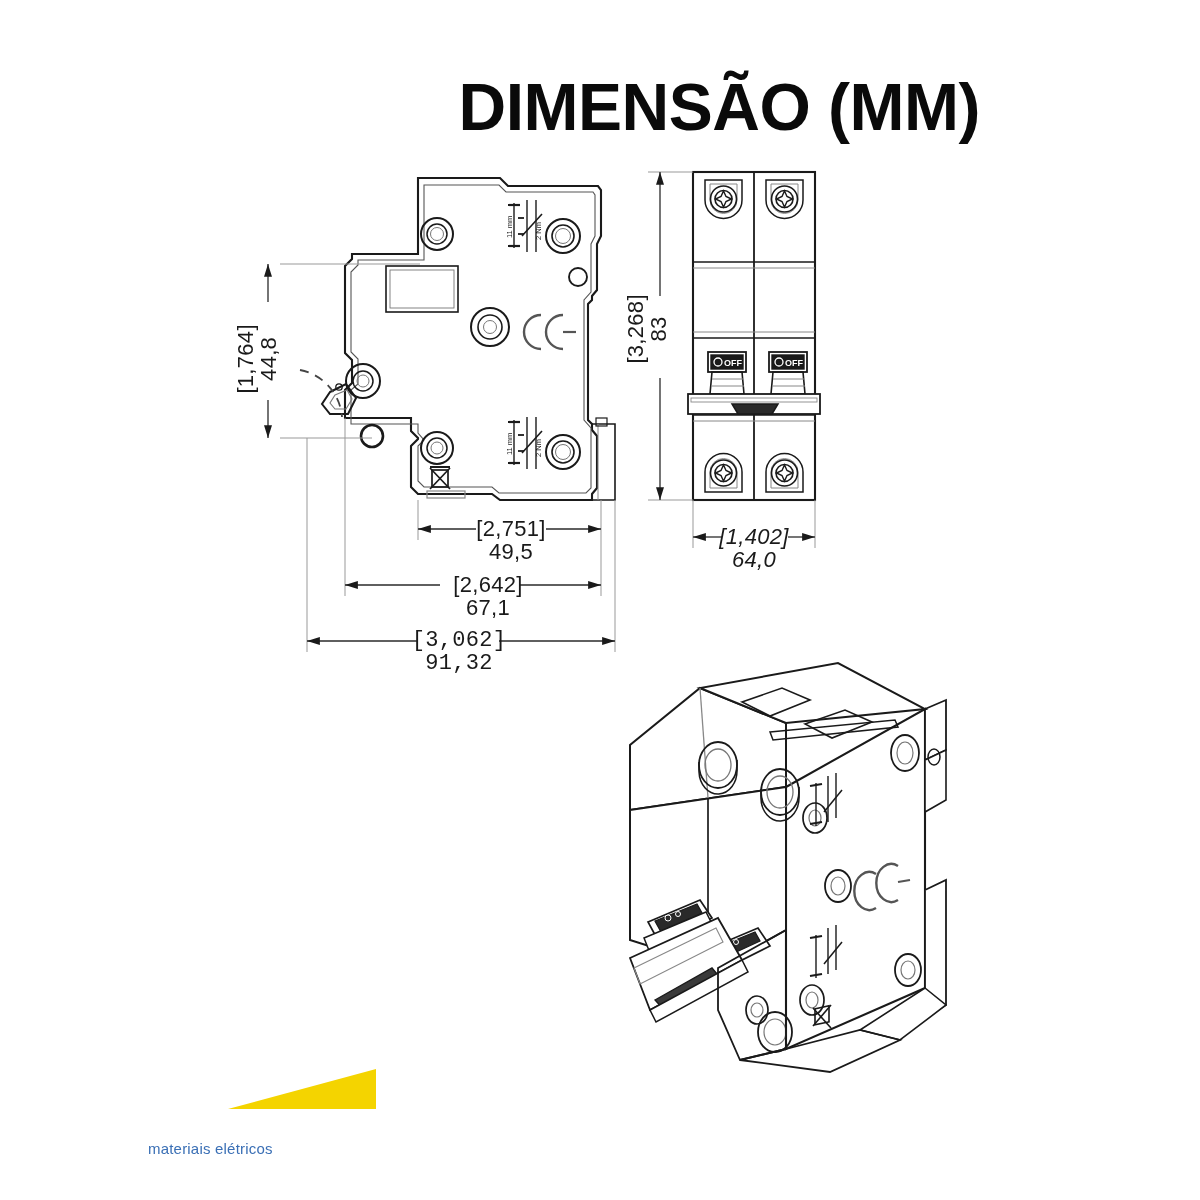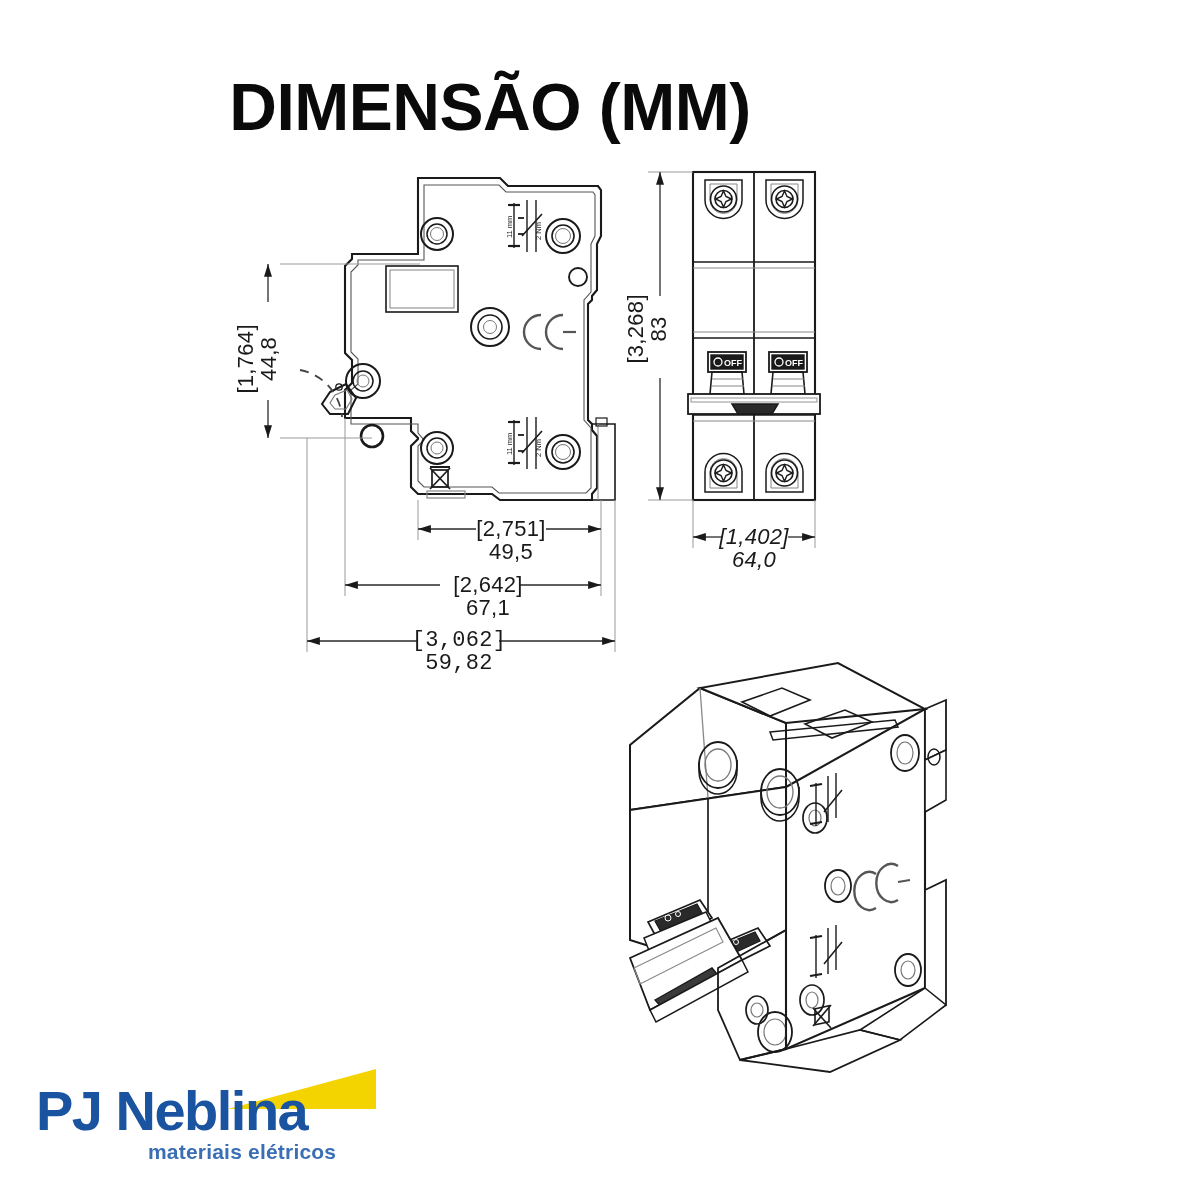--- a/index.html
+++ b/index.html
@@ -16,21 +16,21 @@
     font-family: "Liberation Sans", sans-serif;
     color: #000000;
   }
 
   
   #page-title {
     position: absolute;
     left: 0;
     top: 74px;
     width: 980px;
-    text-align: center;
+    text-align: right;
     font-size: 66px;
     font-weight: 700;
     letter-spacing: -0.5px;
     color: #0a0a0a;
     line-height: 1;
     white-space: nowrap;
   }
 
   
   #drawing-canvas {
@@ -78,22 +78,22 @@
     font-size: 56px;
     font-weight: 700;
     letter-spacing: -1.5px;
     line-height: 1;
     white-space: nowrap;
   }
   #logo-tagline {
     position: absolute;
     left: 112px;
     top: 78px;
-    font-size: 21px;
-    font-weight: 700;
+    font-size: 15px;
+    font-weight: 400;
     letter-spacing: 0.2px;
     line-height: 1;
     white-space: nowrap;
   }
   #logo-swoosh {
     position: absolute;
     left: 192px;
     top: 6px;
     width: 148px;
     height: 42px;
@@ -468,37 +468,34 @@
   <div class="dim-mm">49,5</div>
 </div>
 
 <div class="dim-label" style="left:418px; top:574px; width:140px;">
   <div class="dim-inch">[2,642]</div>
   <div class="dim-mm">67,1</div>
 </div>
 
 <div class="dim-label" style="left:389px; top:630px; width:140px;font-family:Liberation Mono, monospace;">
   <div class="dim-inch">[3,062]</div>
-  <div class="dim-mm">59,82</div>
+  <div class="dim-mm">91,32</div>
 </div>
 
 <div class="dim-label dim-vertical" style="left:578px; top:306px; width:140px;">
   <div class="dim-inch">[3,268]</div>
   <div class="dim-mm">83</div>
 </div>
 
 <div class="dim-label" style="left:684px; top:526px; width:140px;font-style:italic;">
   <div class="dim-inch">[1,402]</div>
   <div class="dim-mm">64,0</div>
 </div>
 
 <div id="brand-logo">
 
   <svg id="logo-swoosh" viewBox="0 0 148 42" xmlns="http://www.w3.org/2000/svg">
     <path d="M0,40 L148,0 L148,40 Z" fill="#F4D400"></path>
   </svg>
 
-  <div id="logo-wordmark">
-    <span style="color:#1A53A0;">PJ</span><span style="display:inline-block;width:14px;"></span><span style="color:#1A53A0;">Neblina</span>
-  </div>
 
   <div id="logo-tagline" style="color:#3A6FB5;">materiais elétricos</div>
 </div>
 
 </body></html>

